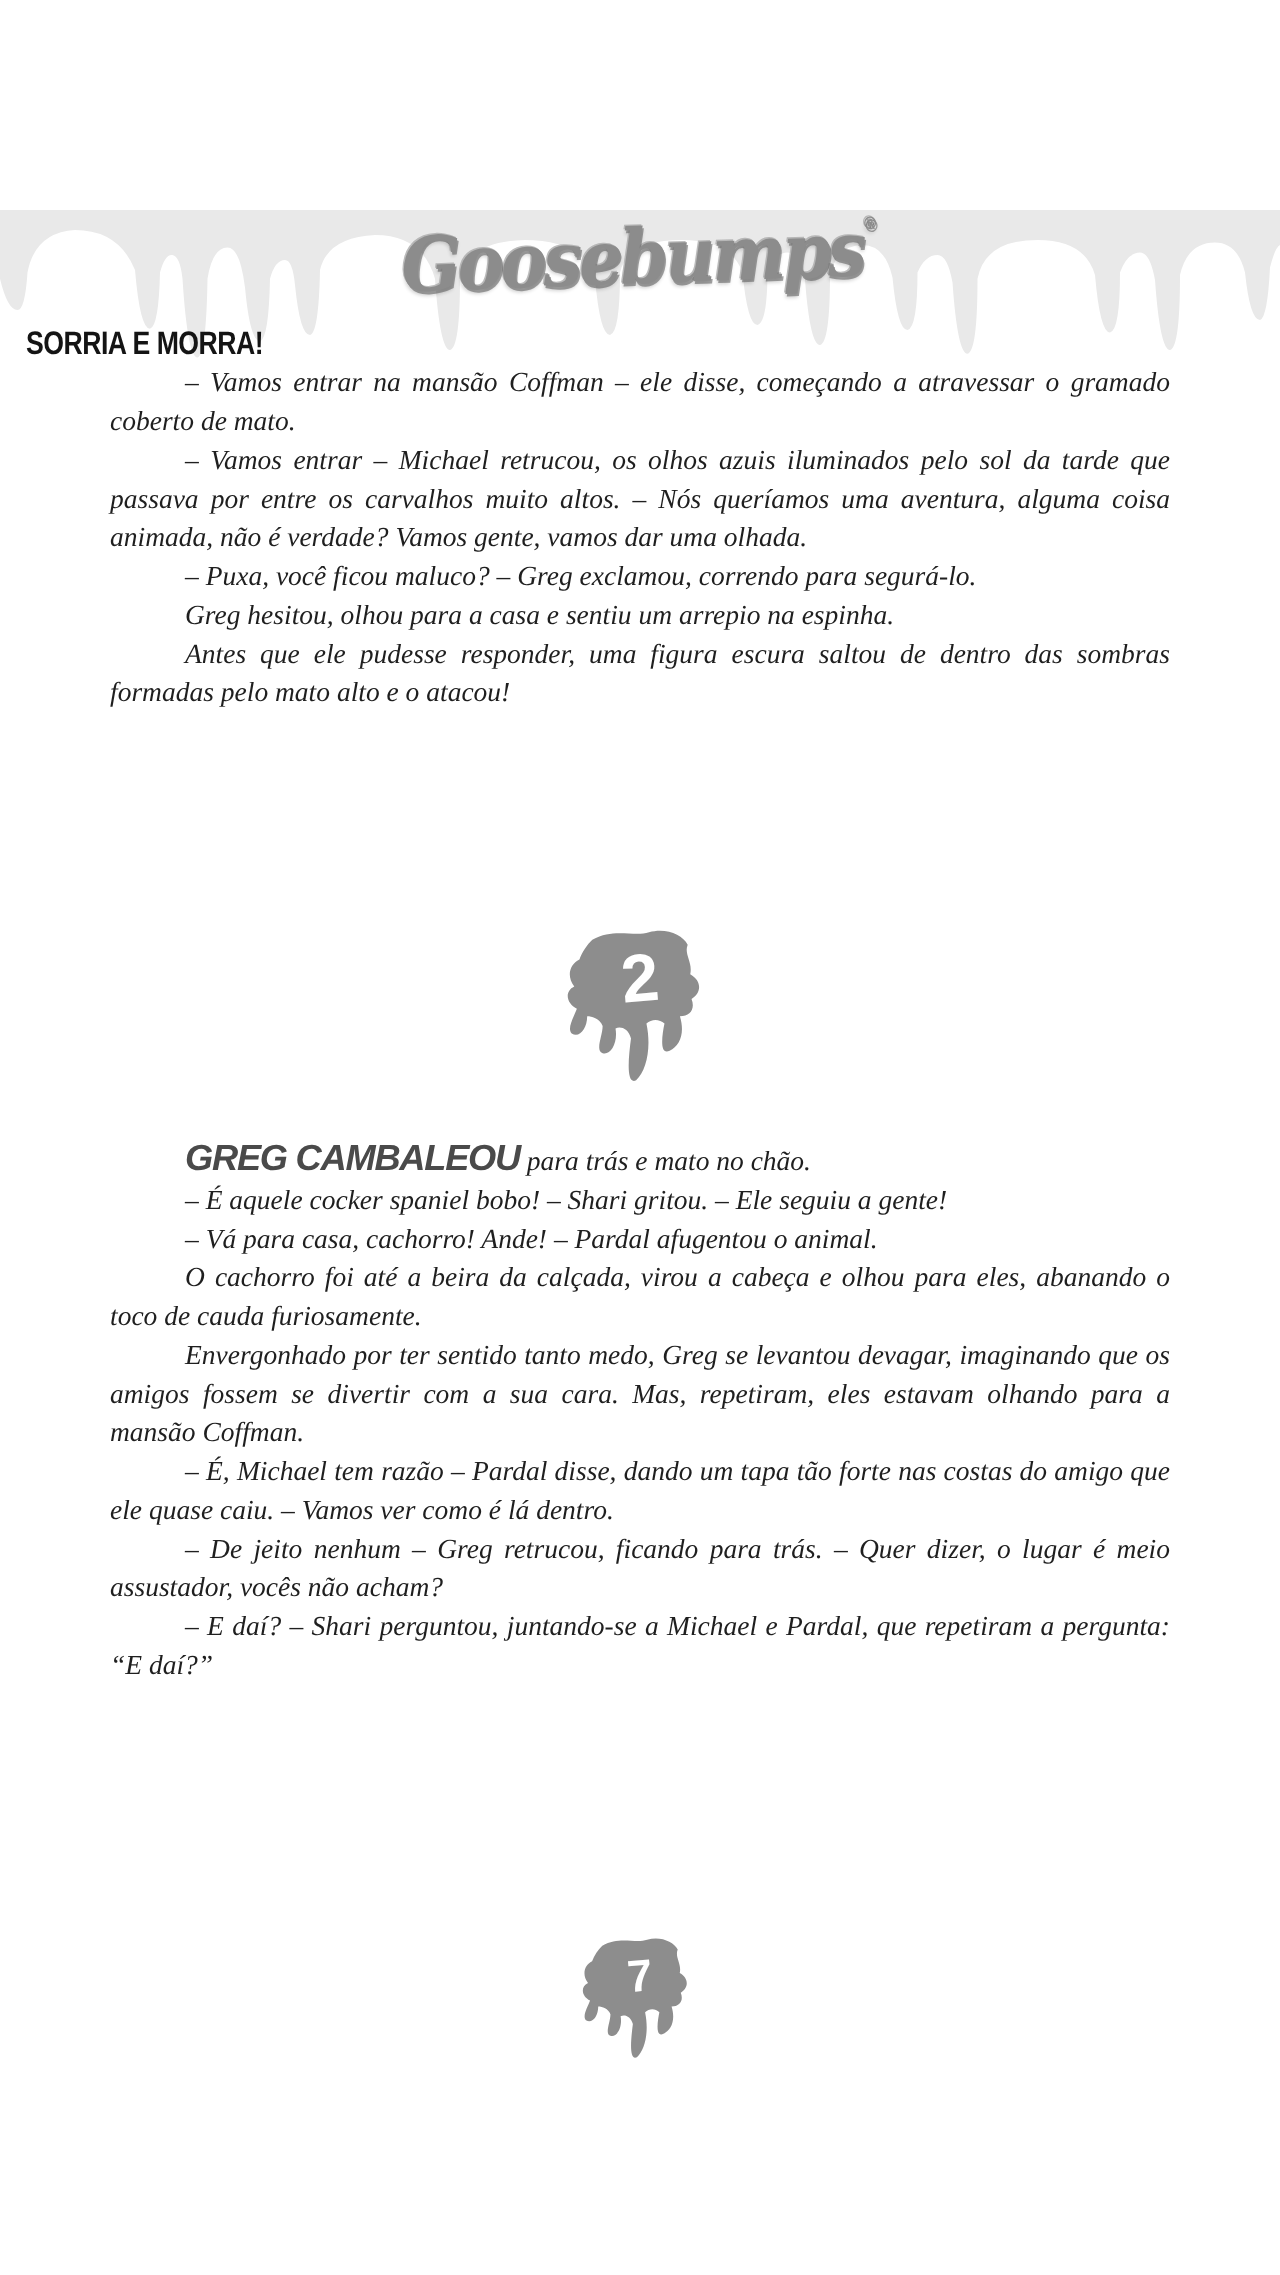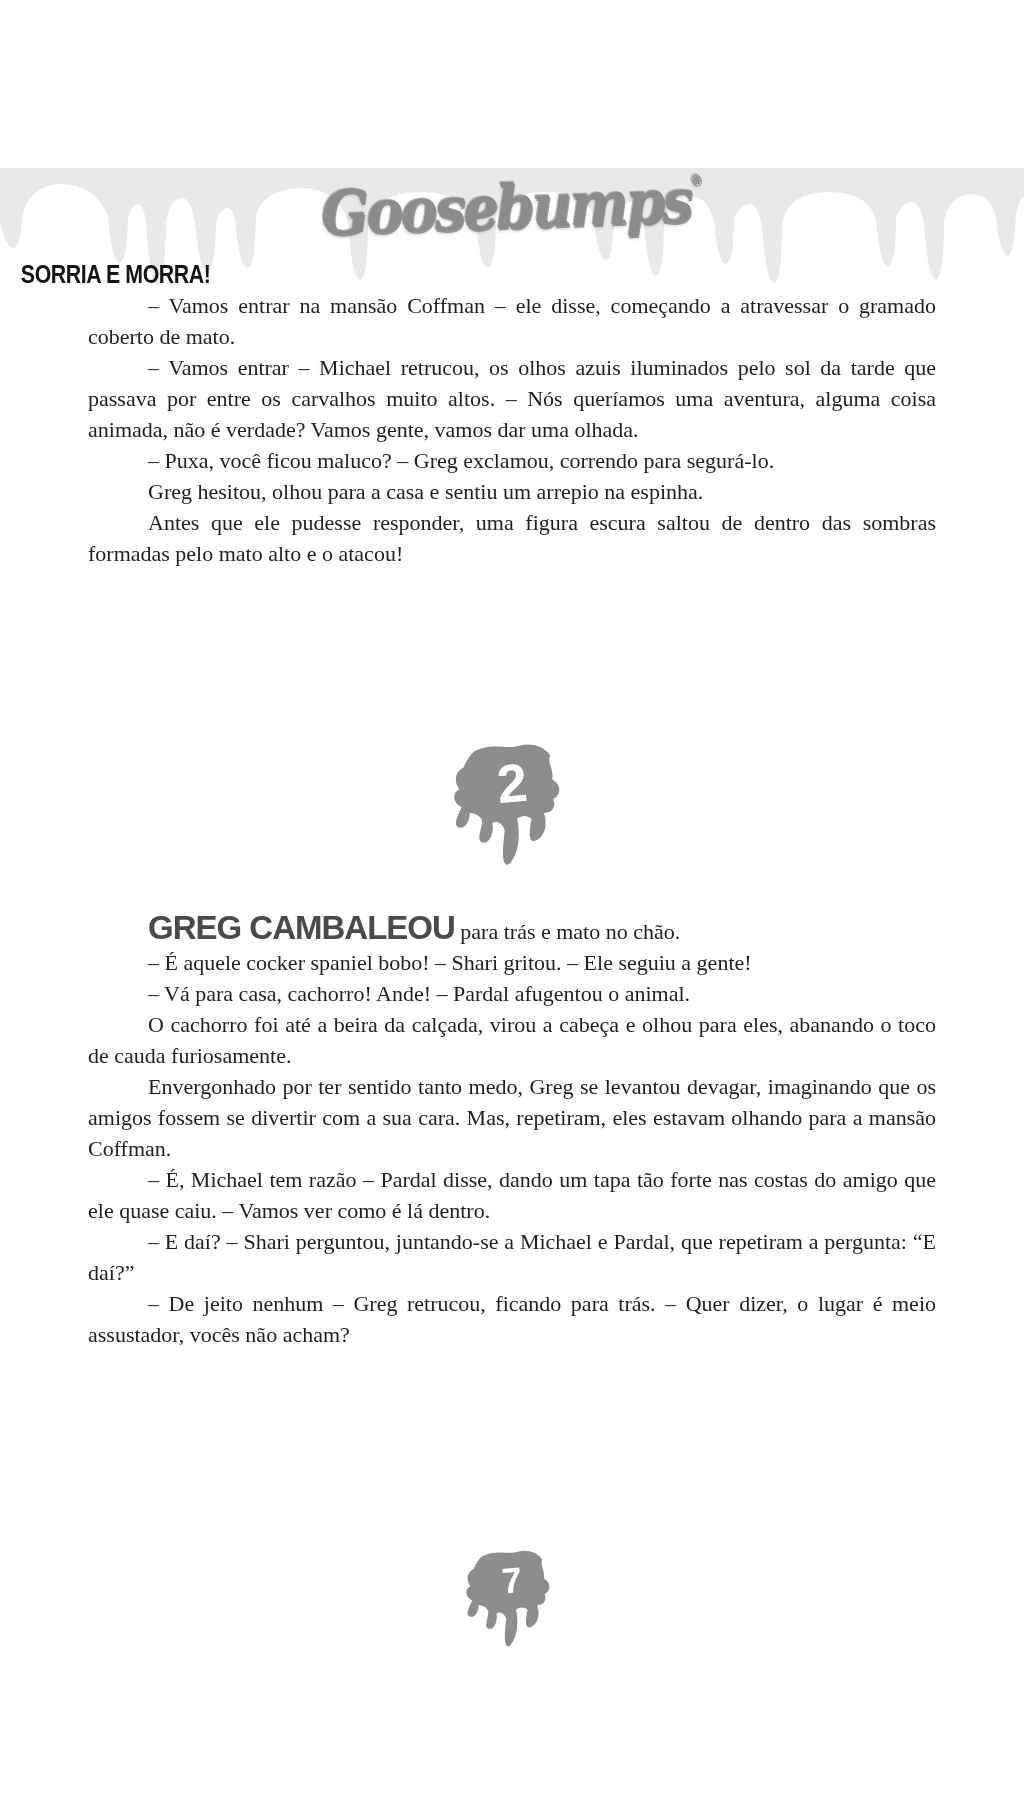--- a/index.html
+++ b/index.html
@@ -52,25 +52,25 @@
   }
 
   
   .text-block {
     position: absolute; left: 88px; width: 848px;
     font-size: 22px; line-height: 31px;
   }
   #part1 { top: 290px; }
   #part2 { top: 912px; }
   .text-block p {
-    margin: 0; text-indent: 60px; text-align: justify;
+    margin: 0; text-indent: 60px; text-align: justify; font-style: italic;
   }
   .lead-in {
     font-family: "Liberation Sans", sans-serif;
-    font-weight: bold; font-size: 33px;
+    font-weight: bold; font-size: 29px;
     letter-spacing: -1px;
     color: var(--leadin, #4a4a4a);
   }
 
   
   .marker {
     position: absolute; left: 0; width: 1024px;
     display: flex; justify-content: center;
   }
   #chapter-marker { top: 736px; }
@@ -169,22 +169,22 @@
   </div>
 </div>
 
 <div class="text-block" id="part2">
   <p><span class="lead-in">GREG CAMBALEOU</span><span> para trás e mato no chão.</span></p>
   <p>– É aquele cocker spaniel bobo! – Shari gritou. – Ele seguiu a gente!</p>
   <p>– Vá para casa, cachorro! Ande! – Pardal afugentou o animal.</p>
   <p>O cachorro foi até a beira da calçada, virou a cabeça e olhou para eles, abanando o toco de cauda furiosamente.</p>
   <p>Envergonhado por ter sentido tanto medo, Greg se levantou devagar, imaginando que os amigos fossem se divertir com a sua cara. Mas, repetiram, eles estavam olhando para a mansão Coffman.</p>
   <p>– É, Michael tem razão – Pardal disse, dando um tapa tão forte nas costas do amigo que ele quase caiu. – Vamos ver como é lá dentro.</p>
+  <p>– De jeito nenhum – Greg retrucou, ficando para trás. – Quer dizer, o lugar é meio assustador, vocês não acham?</p>
   <p>– E daí? – Shari perguntou, juntando-se a Michael e Pardal, que repetiram a pergunta: “E daí?”</p>
-  <p>– De jeito nenhum – Greg retrucou, ficando para trás. – Quer dizer, o lugar é meio assustador, vocês não acham?</p>
 </div>
 
 <div class="marker" id="page-marker">
   <div class="blob">
     <svg viewBox="0 0 130 148" preserveAspectRatio="none">
       <path fill="currentColor" d="M28,16
         C45,6 60,14 72,10
         C85,6 98,12 102,20
         C99,28 106,34 104,44
         C114,50 112,60 105,64

